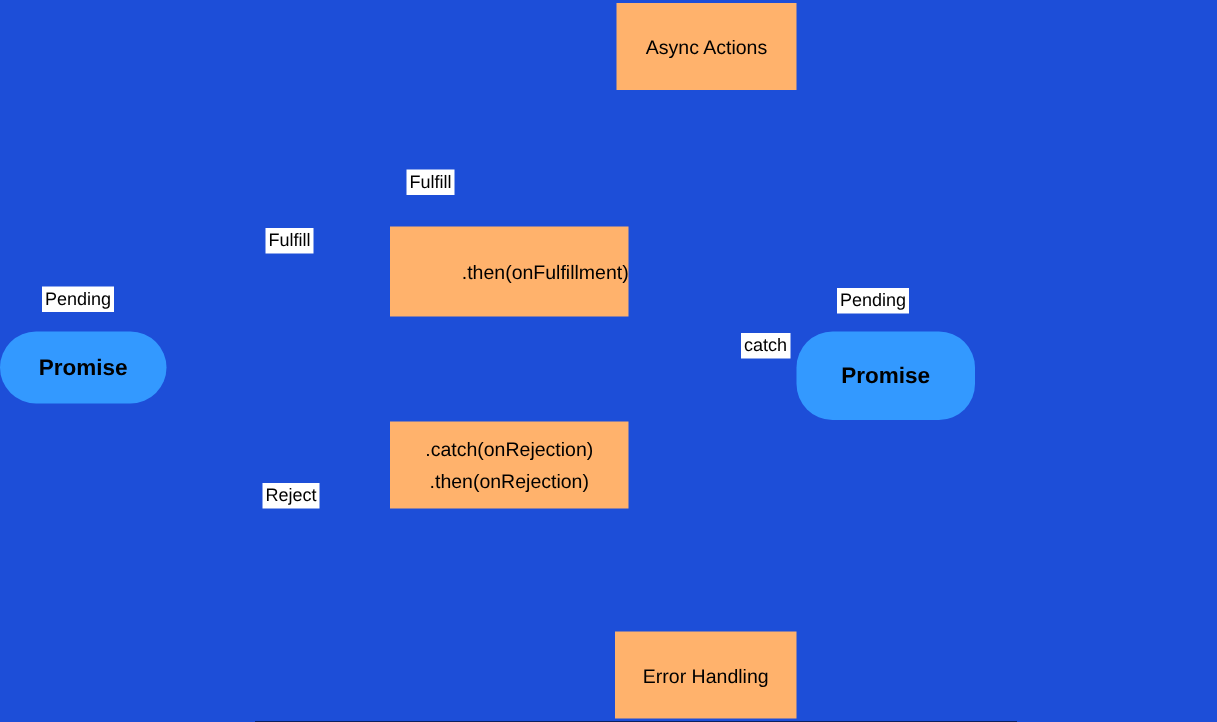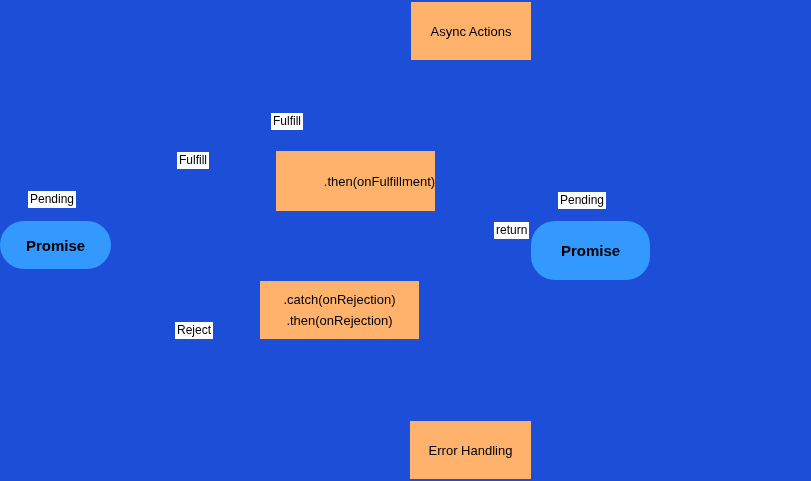--- a/index.html
+++ b/index.html
@@ -24,21 +24,21 @@
     text-align: center;
     color: #000000;
     font-size: 13px;
     line-height: 17px;
     box-sizing: border-box;
   }
   .orange { background: #FFB26C; }
   .blue   { background: #3399FF; font-weight: bold; font-size: 15px; border-radius: 24px; }
 
   #n-async          { left: 411px; top: 2px;   width: 120px; height: 58px; }
-  #n-fulfillment    { left: 276px; top: 151px; width: 159px; height: 60px; padding-left: 48px; }
+  #n-fulfillment    { left: 260px; top: 151px; width: 159px; height: 60px; padding-left: 48px; }
   #n-rejection      { left: 260px; top: 281px; width: 159px; height: 58px; line-height: 21px; }
   #n-then-catch     { left: 691px; top: 221px; width: 117px; height: 60px; }
   #n-error          { left: 410px; top: 421px; width: 121px; height: 58px; }
   #n-promise-left   { left: 0px;   top: 221px; width: 111px; height: 48px; }
   #n-promise-right  { left: 531px; top: 221px; width: 119px; height: 59px; }
 
   .edge-label {
     position: absolute;
     background: #FFFFFF;
     color: #000000;
@@ -83,15 +83,15 @@
 
   <div class="node blue" id="n-promise-right">
     <span>Promise</span>
   </div>
 
   <div class="edge-label" id="l-pending-left">Pending</div>
   <div class="edge-label" id="l-fulfill">Fulfill</div>
   <div class="edge-label" id="l-settled">Fulfill</div>
   <div class="edge-label" id="l-reject">Reject</div>
   <div class="edge-label" id="l-pending-right">Pending</div>
-  <div class="edge-label" id="l-return">return</div>
+  <div class="edge-label" id="l-return">catch</div>
 
 </div>
 
 </body></html>

